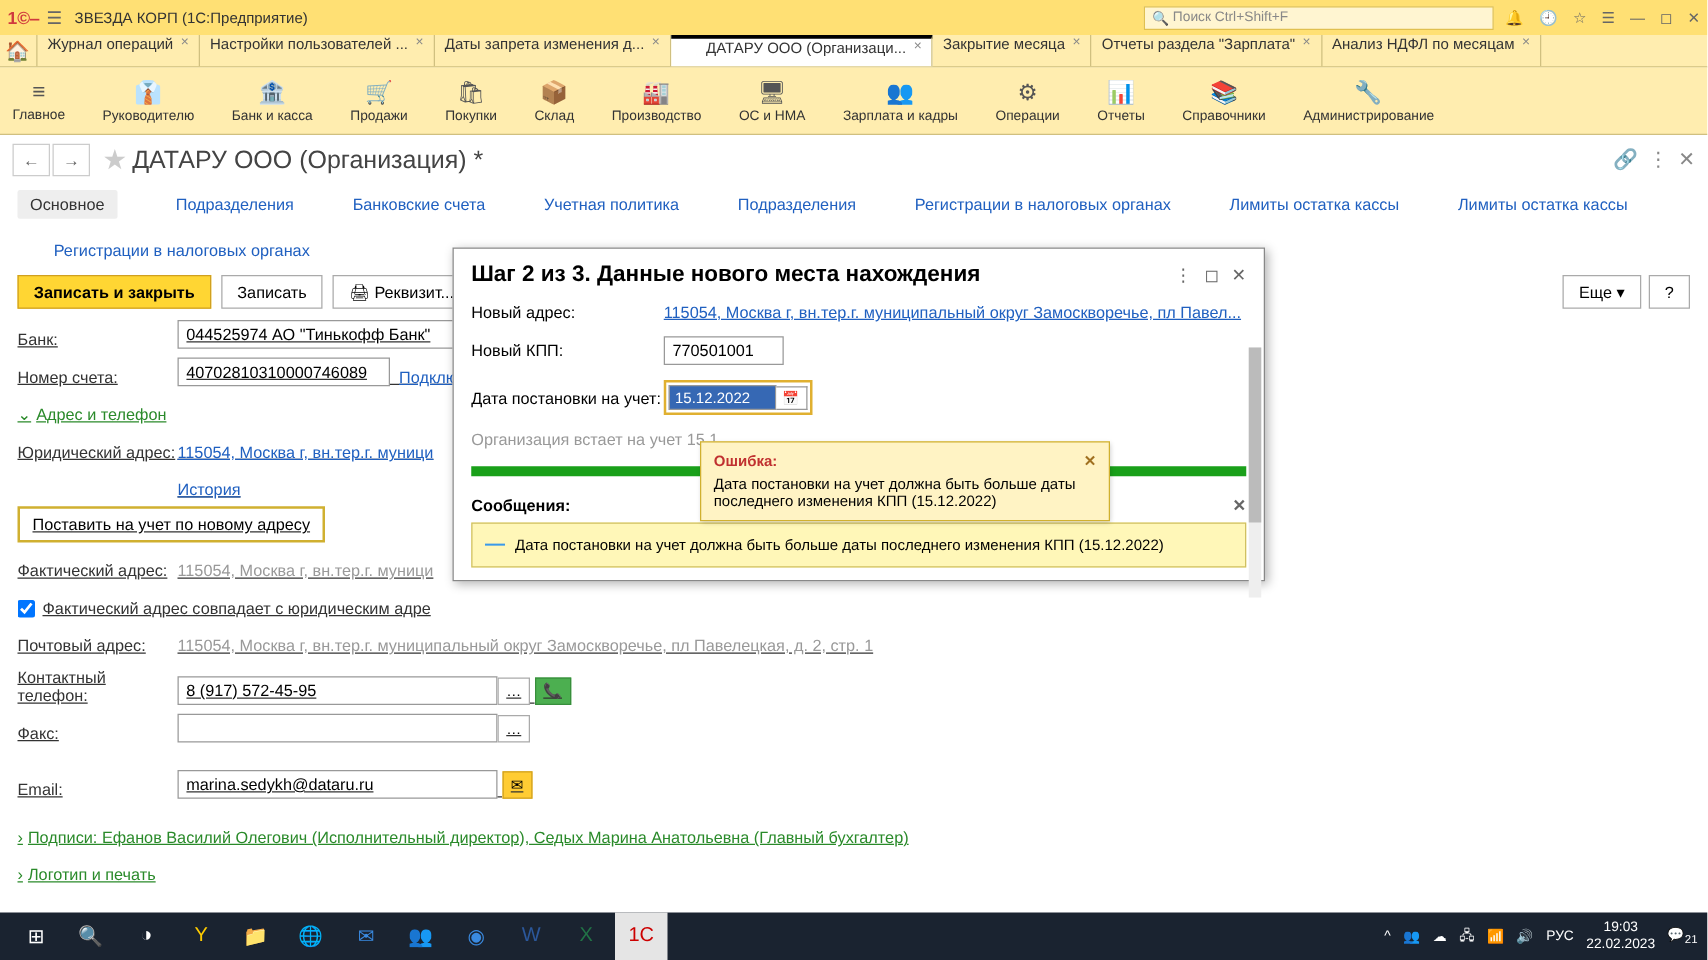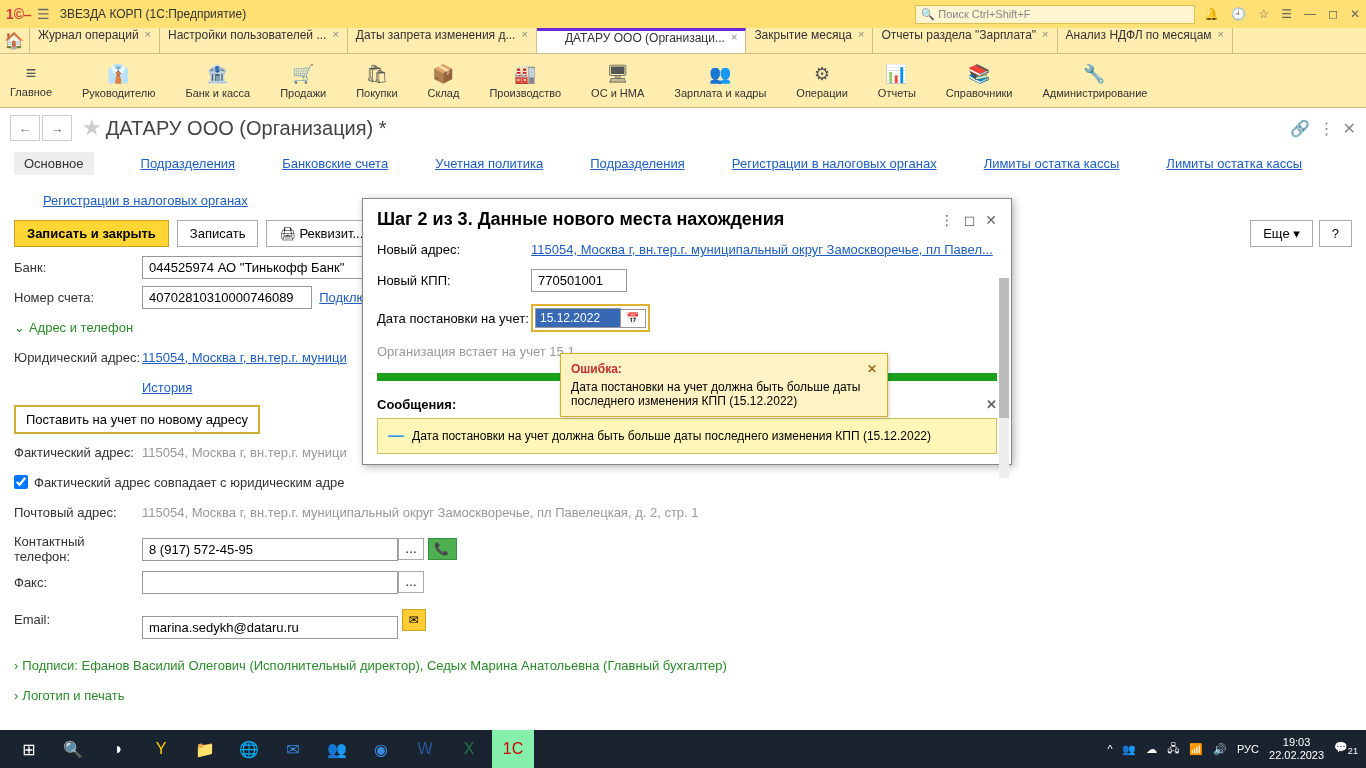--- a/index.html
+++ b/index.html
@@ -11,49 +11,49 @@
 .hamburger { margin-right: 10px; color: #666; font-size: 14px; }
 .app-title { color: #333; }
 .titlebar-search { margin-left: auto; display: flex; align-items: center; background: #fff5d1; border: 1px solid #e0c050; padding: 2px 6px; width: 280px; font-size: 11px; color: #888; }
 .titlebar-icons { display: flex; gap: 12px; margin-left: 10px; color: #666; }
 .titlebar-icons span { cursor: pointer; }
 
 
 .tabs-row { height: 26px; background: #ffedaf; display: flex; border-bottom: 1px solid #d0c080; }
 .home-tab { width: 30px; display: flex; align-items: center; justify-content: center; color: #666; border-right: 1px solid #d0c080; }
 .tab { padding: 0 8px; display: flex; align-items: flex-start; font-size: 12px; color: #333; border-right: 1px solid #d0c080; white-space: nowrap; position: relative; }
-.tab.active { background: #fff; border-top: 3px solid #6d28d9; padding-left: 28px; }
+.tab.active { background: #fff; border-top: 3px solid #000000; padding-left: 28px; }
 .tab-close { margin-left: 6px; color: #888; font-size: 11px; }
 
 
 .section-bar { height: 54px; background: #ffedaf; display: flex; align-items: center; padding: 0 10px; gap: 30px; border-bottom: 1px solid #d0c080; }
 .section-item { display: flex; flex-direction: column; align-items: center; font-size: 11px; color: #333; cursor: pointer; }
 .section-icon { font-size: 18px; color: #555; margin-bottom: 2px; }
 
 
 .page-header { height: 40px; display: flex; align-items: center; padding: 0 10px; background: #fff; }
 .nav-btn { width: 30px; height: 26px; border: 1px solid #ccc; background: #fff; display: inline-flex; align-items: center; justify-content: center; margin-right: 2px; color: #666; }
 .star-icon { color: #ccc; font-size: 22px; margin: 0 4px 0 8px; }
 .page-title { font-size: 20px; color: #444; }
 .page-header-right { margin-left: auto; display: flex; gap: 8px; color: #888; }
 
 
 .subnav { padding: 4px 14px 8px; display: flex; gap: 18px; font-size: 13px; align-items: center; flex-wrap: wrap; }
-.subnav-item { color: #2060c0; text-decoration: underline; cursor: pointer; padding-left: 29px; }
+.subnav-item { color: #2060c0; cursor: pointer; padding-left: 29px; }
 .subnav-item.active { background: #eee; color: #333; text-decoration: none; padding: 4px 10px; border-radius: 2px; }
 
 
 .cmdbar { padding: 4px 14px; display: flex; gap: 8px; align-items: center; }
 .btn-yellow { background: #ffd633; border: 1px solid #d0a020; padding: 5px 12px; font-size: 13px; font-weight: bold; }
 .btn-white { background: #fff; border: 1px solid #aaa; padding: 5px 12px; font-size: 13px; }
 .cmdbar-right { margin-left: auto; display: flex; gap: 6px; }
 
 
 .form-area { padding: 4px 14px; font-size: 13px; color: #333; }
-.form-row { display: flex; align-items: center; margin-bottom: 6px; min-height: 24px; }
+.form-row { display: flex; align-items: flex-end; margin-bottom: 6px; min-height: 24px; text-decoration: underline; }
 .form-label { width: 128px; flex-shrink: 0; }
 .form-input { border: 1px solid #999; padding: 3px 6px; font-size: 13px; background: #fff; }
 .link-blue { color: #2060c0; text-decoration: underline; cursor: pointer; }
 .link-green { color: #2a8a2a; cursor: pointer; }
 .chevron-green { color: #2a8a2a; margin-right: 4px; }
 .gray-text { color: #999; }
 .checkbox { width: 14px; height: 14px; margin-right: 6px; }
 .icon-btn { border: 1px solid #aaa; padding: 3px 6px; background: #fff; font-size: 12px; }
 .icon-btn.green { background: #4caf50; color: #fff; border-color: #388e3c; }
 .icon-btn.yellow { background: #ffcc33; border-color: #d0a020; }
@@ -358,21 +358,21 @@
     <div class="tb-icon">🔍</div>
     <div class="tb-icon">◑</div>
     <div class="tb-icon" style="color:#ffcc00">Y</div>
     <div class="tb-icon" style="color:#ffcc66">📁</div>
     <div class="tb-icon">🌐</div>
     <div class="tb-icon" style="color:#3a8ae0">✉</div>
     <div class="tb-icon" style="color:#6264a7">👥</div>
     <div class="tb-icon" style="color:#3a8ae0">◉</div>
     <div class="tb-icon" style="color:#2b579a">W</div>
     <div class="tb-icon" style="color:#217346">X</div>
-    <div class="tb-icon" style="background:#86efac;color:#c00">1С</div>
+    <div class="tb-icon" style="background:#e5e5e5;color:#c00">1С</div>
   </div>
   <div class="taskbar-right">
     <span>^</span>
     <span>👥</span>
     <span>☁</span>
     <span>🖧</span>
     <span>📶</span>
     <span>🔊</span>
     <span>РУС</span>
     <div class="tb-clock">

